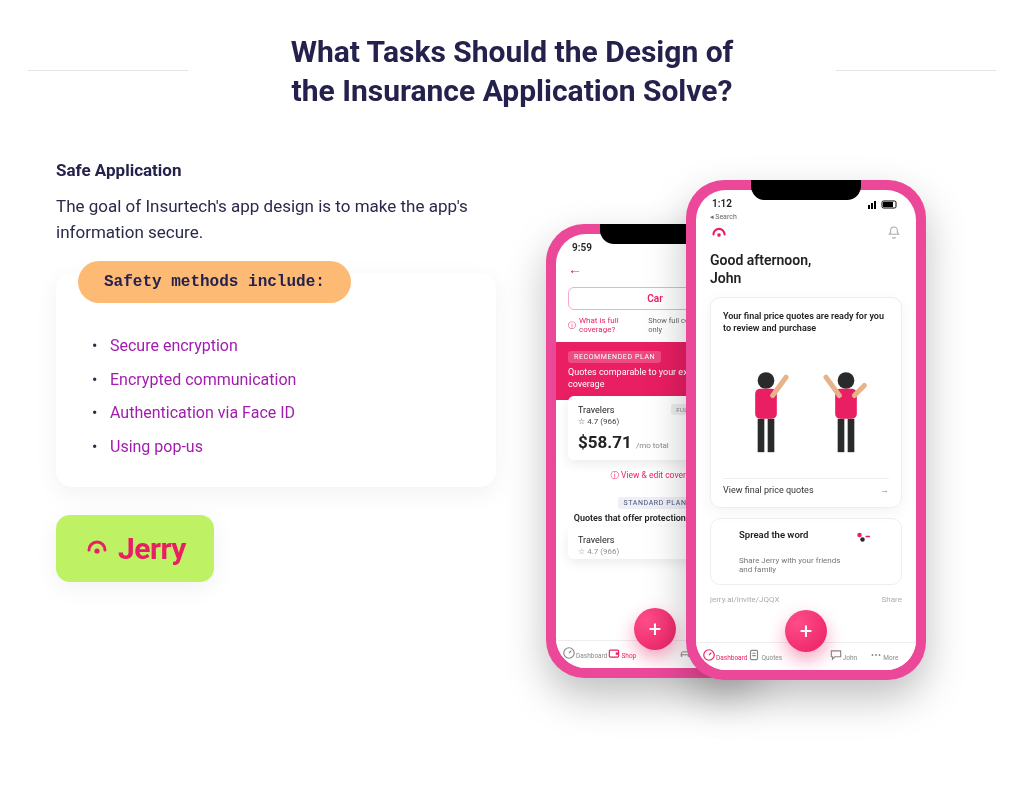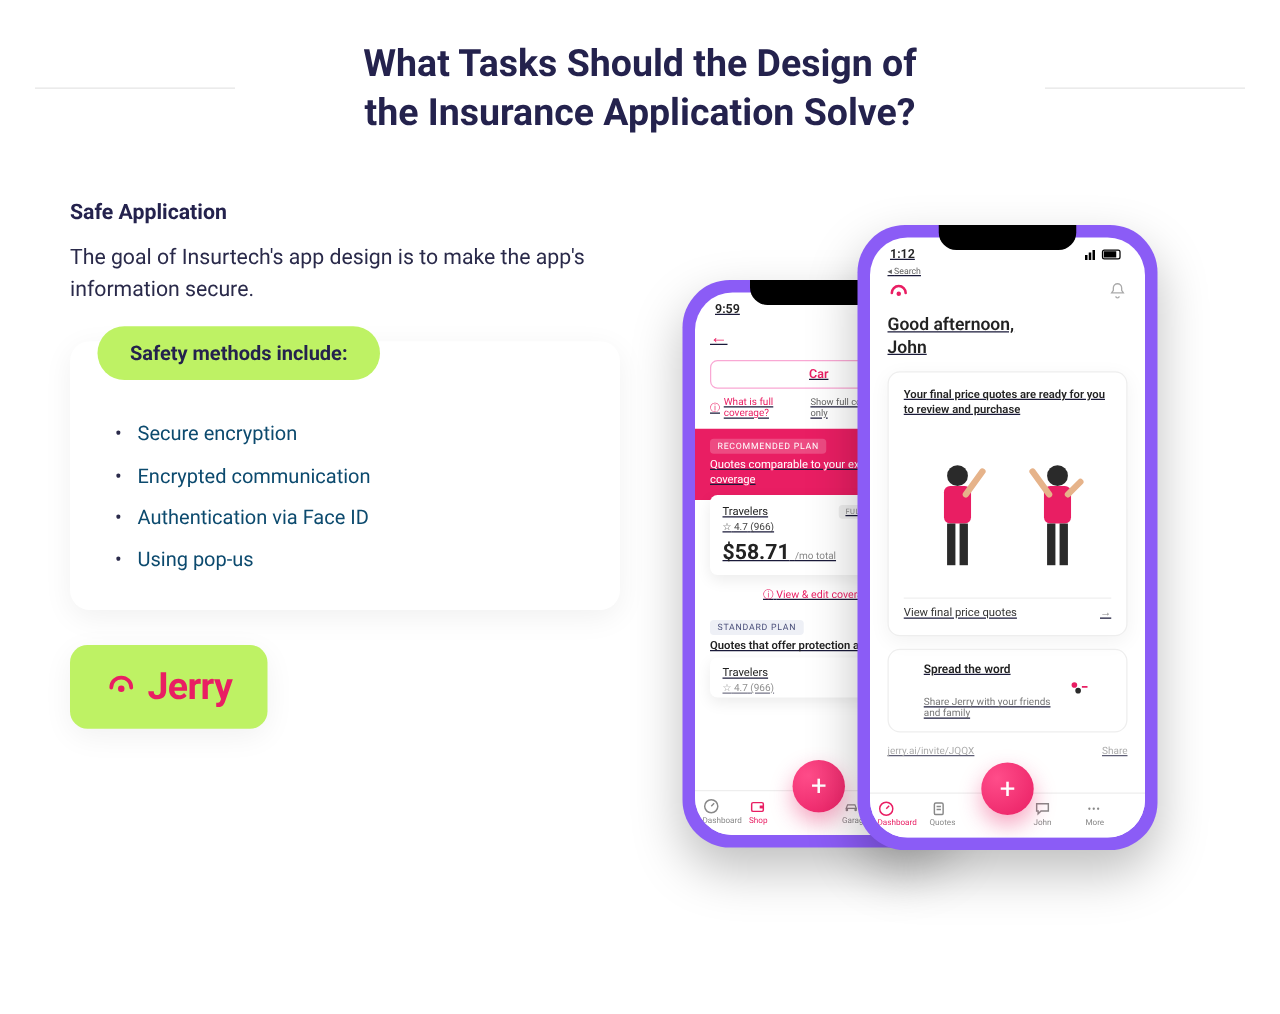--- a/index.html
+++ b/index.html
@@ -55,37 +55,38 @@
   }
   .card {
     background: #fff;
     border-radius: 16px;
     box-shadow: 0 6px 24px rgba(0,0,0,0.06);
     padding: 0 0 24px 0;
     margin-bottom: 28px;
   }
   .pill {
     display: inline-block;
-    background: #bef264;
+    background: #fdba74;
     color: #24224d;
     font-weight: 700;
     font-size: 16px;
     padding: 12px 26px;
     border-radius: 999px;
     margin: -8px 0 22px 22px;
     position: relative;
     top: -4px;
+    font-family: Liberation Mono, monospace;
   }
   .card ul {
     list-style: none;
     padding: 0 0 0 54px;
   }
   .card li {
     font-size: 16px;
-    color: #0c4a6e;
+    color: #a21caf;
     line-height: 2.1;
     position: relative;
   }
   .card li::before {
     content: "•";
     position: absolute;
     left: -18px;
     color: #2a2a4a;
   }
   .example-label {
@@ -115,25 +116,24 @@
     letter-spacing: -0.5px;
   }
   
   .right {
     flex: 1;
     position: relative;
     min-height: 560px;
   }
   .phone {
     position: absolute;
-    background: #8b5cf6;
+    background: #ec4899;
     border-radius: 38px;
     padding: 10px;
     box-shadow: 0 18px 40px rgba(0,0,0,0.25);
-    text-decoration: underline;
   }
   .phone .screen {
     background: #fff;
     border-radius: 30px;
     width: 100%;
     height: 100%;
     overflow: hidden;
     position: relative;
     font-size: 10px;
     color: #222;
@@ -199,35 +199,35 @@
     background:#fff; margin:0 12px; padding:8px 10px;
     border-radius:6px; box-shadow:0 4px 12px rgba(0,0,0,0.08);
     position:relative; top:-4px;
   }
   .quote .row1 { display:flex; justify-content:space-between; align-items:center; font-size:9px; }
   .quote .badge { background:#eee; color:#888; font-size:6px; padding:2px 5px; border-radius:3px; letter-spacing:0.4px; }
   .quote .rating { font-size:8px; color:#444; margin-top:2px; }
   .quote .price { font-size:17px; font-weight:700; margin-top:6px; }
   .quote .per { font-size:8px; color:#888; font-weight:400; }
   .viewedit { text-align:center; color:#e91e63; font-size:8.5px; padding:6px 0 10px; }
-  .std { margin:4px 12px 0; }
+  .std { margin:4px 12px 0;text-align:center; }
   .std .tag2 {
     display:inline-block; background:#eef0f6; color:#4a4f7a;
     font-size:7px; letter-spacing:0.6px; padding:2px 6px;
     border-radius:3px; margin-bottom:4px;
   }
   .std .stext { font-size:9px; font-weight:600; line-height:1.3; color:#222; }
   .quote.small .rating { opacity:0.6; }
   .nav {
     position:absolute; bottom:0; left:0; right:0;
     display:flex; justify-content:space-around; align-items:center;
     background:#fff; border-top:1px solid #eee;
     padding:5px 6px 8px; font-size:6.5px; color:#888;
   }
-  .nav .item { display:flex; flex-direction:column; align-items:flex-start; gap:0; flex:1; }
+  .nav .item { display:flex; flex-direction:row; align-items:flex-end; gap:0; flex:1; }
   .nav .item.active { color:#e91e63; }
   .nav svg { width:14px; height:14px; }
   .fab {
     position:absolute; bottom:18px; left:50%; transform:translateX(-50%);
     width:42px; height:42px; border-radius:50%;
     background: radial-gradient(circle at 30% 30%, #ff4d8a, #e91e63);
     color:#fff; display:flex; align-items:center; justify-content:center;
     font-size:22px; box-shadow:0 8px 18px rgba(233,30,99,0.4);
   }
   
@@ -253,21 +253,21 @@
   .bigcard .lead { font-size:9px; font-weight:600; line-height:1.35; }
   .illus {
     display:flex; justify-content:center; align-items:flex-end;
     gap:30px; height:120px; margin:14px 0 10px;
   }
   .illus svg { height:110px; }
   .linkrow { display:flex; justify-content:space-between; align-items:center; font-size:9px; color:#333; padding-top:6px; border-top:1px solid #f0f0f0; }
   .linkrow .arrow { color:#888; }
   .spreadcard {
     margin:0 14px 10px; border:1px solid #eee; border-radius:10px;
-    padding:10px 28px; display:flex; justify-content:space-between; align-items:center;
+    padding:10px 28px; display:flex; justify-content:space-between; align-items:flex-start;
   }
   .spreadcard .t { font-size:9.5px; font-weight:600; }
   .spreadcard .s { font-size:8px; color:#777; margin-top:16px; }
   .spreadcard .ic { color:#e91e63; font-size:14px; }
   .lastline {
     margin:0 14px; display:flex; justify-content:space-between;
     font-size:8px; color:#888; opacity:0.7;
   }
 </style>
 </head>

